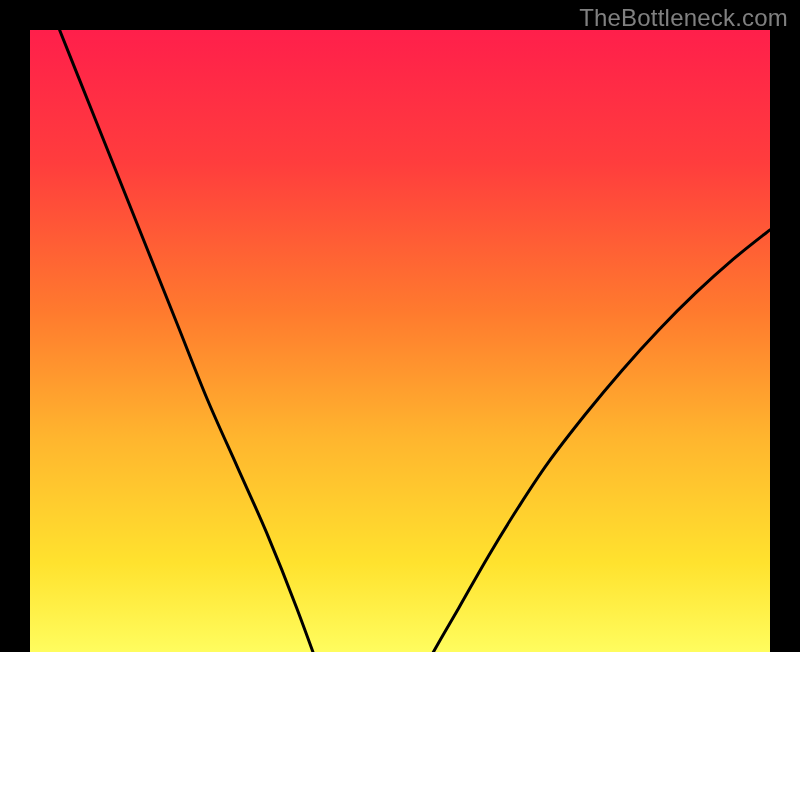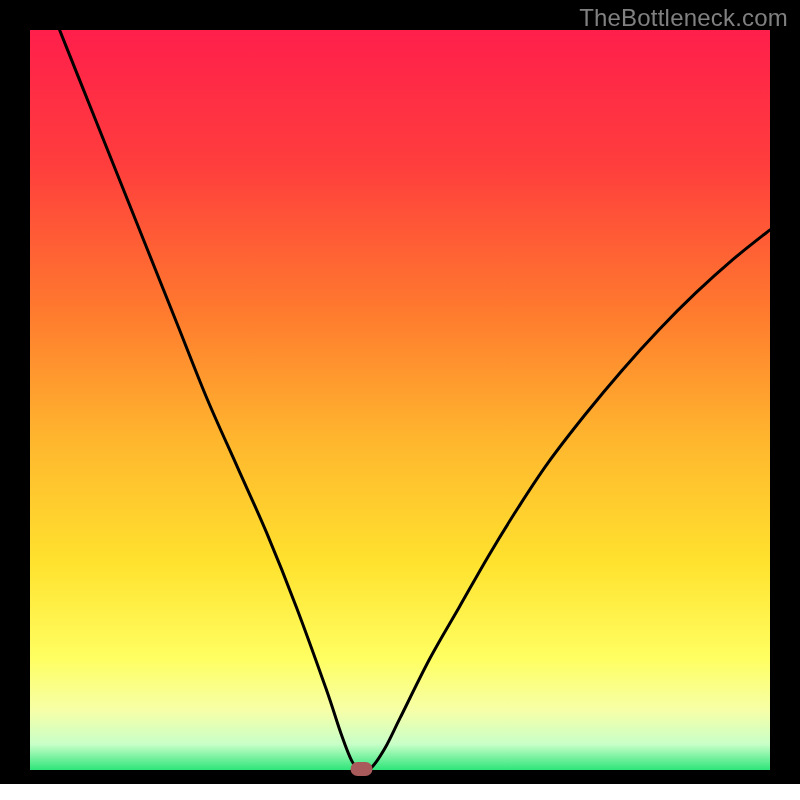--- a/index.html
+++ b/index.html
@@ -3,21 +3,21 @@
 <meta charset="utf-8">
 <style>
   body {
     margin: 0;
     padding: 0;
     background: #fff;
   }
   .chart-container {
     position: relative;
     width: 800px;
-    height: 784px;
+    height: 652px;
   }
   svg {
     display: block;
   }
   .watermark {
     position: absolute;
     top: 4px;
     right: 12px;
     font-family: Arial, Helvetica, sans-serif;
     font-size: 24px;

